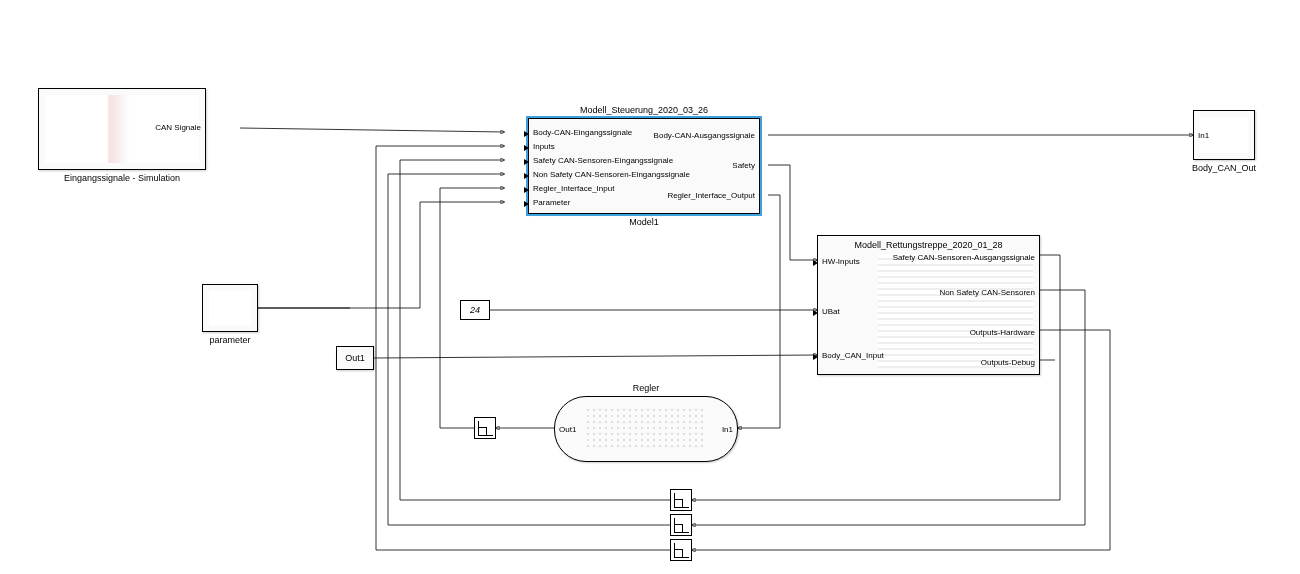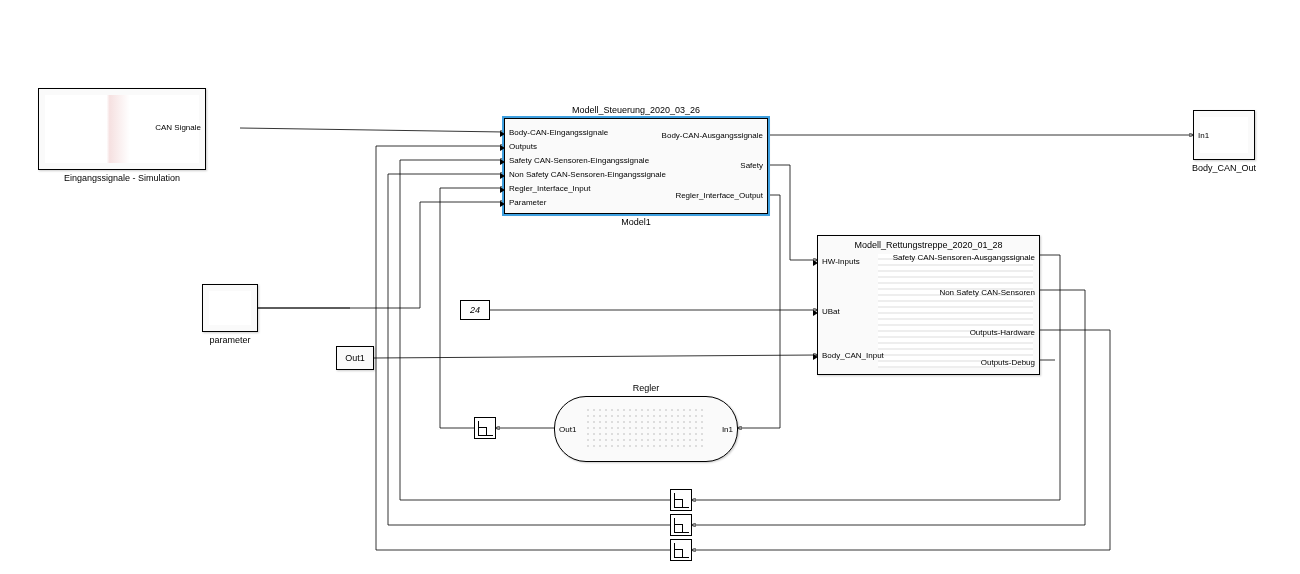--- a/index.html
+++ b/index.html
@@ -161,28 +161,28 @@
 </div>
 
 <div class="block" style="left:336px; top:346px; width:38px; height:24px; display:flex;align-items:center;justify-content:center;">
   <span>Out1</span>
 </div>
 
 <div class="const-block" style="left:460px; top:300px; width:30px; height:20px;font-style:italic;">
   <span>24</span>
 </div>
 
-<div class="block selected" style="left:504px; top:118px; width:264px; height:96px;">
+<div class="block selected" style="left:528px; top:118px; width:232px; height:96px;">
   <span class="title-above">Modell_Steuerung_2020_03_26</span>
   <span class="title-below">Model1</span>
 
   <span class="port-arrow-in" style="top:12px;"></span>
   <span class="port-label left" style="top:9px;">Body-CAN-Eingangssignale</span>
   <span class="port-arrow-in" style="top:26px;"></span>
-  <span class="port-label left" style="top:23px;">Outputs</span>
+  <span class="port-label left" style="top:23px;">Inputs</span>
   <span class="port-arrow-in" style="top:40px;"></span>
   <span class="port-label left" style="top:37px;">Safety CAN-Sensoren-Eingangssignale</span>
   <span class="port-arrow-in" style="top:54px;"></span>
   <span class="port-label left" style="top:51px;">Non Safety CAN-Sensoren-Eingangssignale</span>
   <span class="port-arrow-in" style="top:68px;"></span>
   <span class="port-label left" style="top:65px;">Regler_Interface_Input</span>
   <span class="port-arrow-in" style="top:82px;"></span>
   <span class="port-label left" style="top:79px;">Parameter</span>
 
   <span class="port-label right" style="top:12px;">Body-CAN-Ausgangssignale</span>

